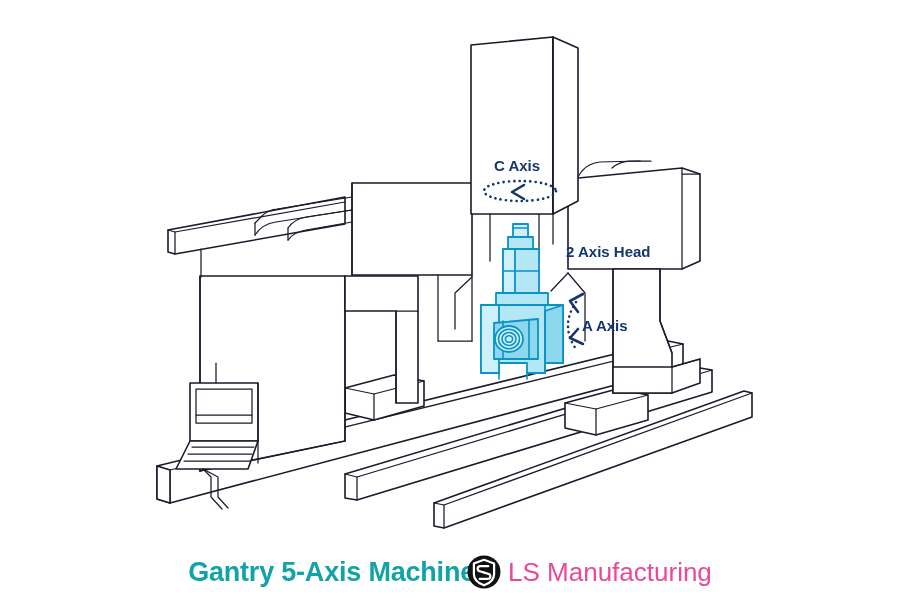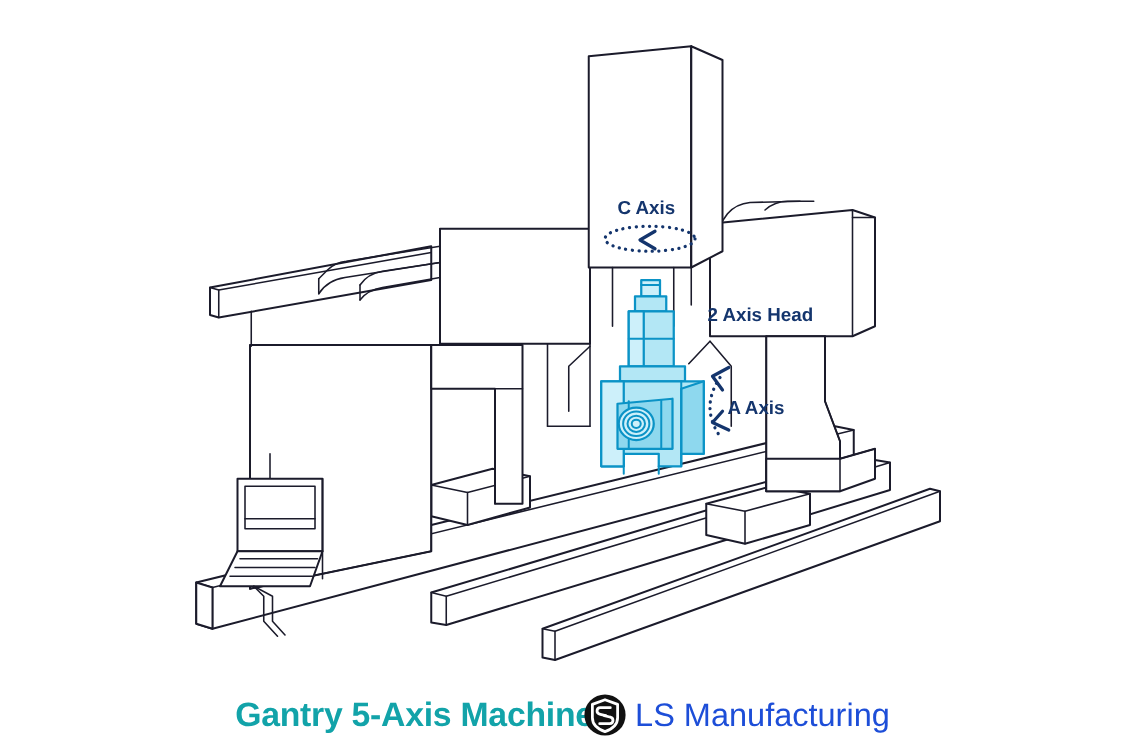--- a/index.html
+++ b/index.html
@@ -132,21 +132,21 @@
   #brand-mark {
     width: 34px;
     height: 34px;
     flex: 0 0 34px;
     display: block;
   }
   #brand-name {
     font-family: "Liberation Sans", sans-serif;
     font-weight: normal;
     font-size: 26px;
-    color: #1d4ed8;
+    color: #ec4899;
     white-space: nowrap;
     line-height: 1;
   }
 </style>
 </head>
 <body>
 
 <div id="canvas-root">
 
   <svg id="machine-svg" viewBox="0 0 900 600">

